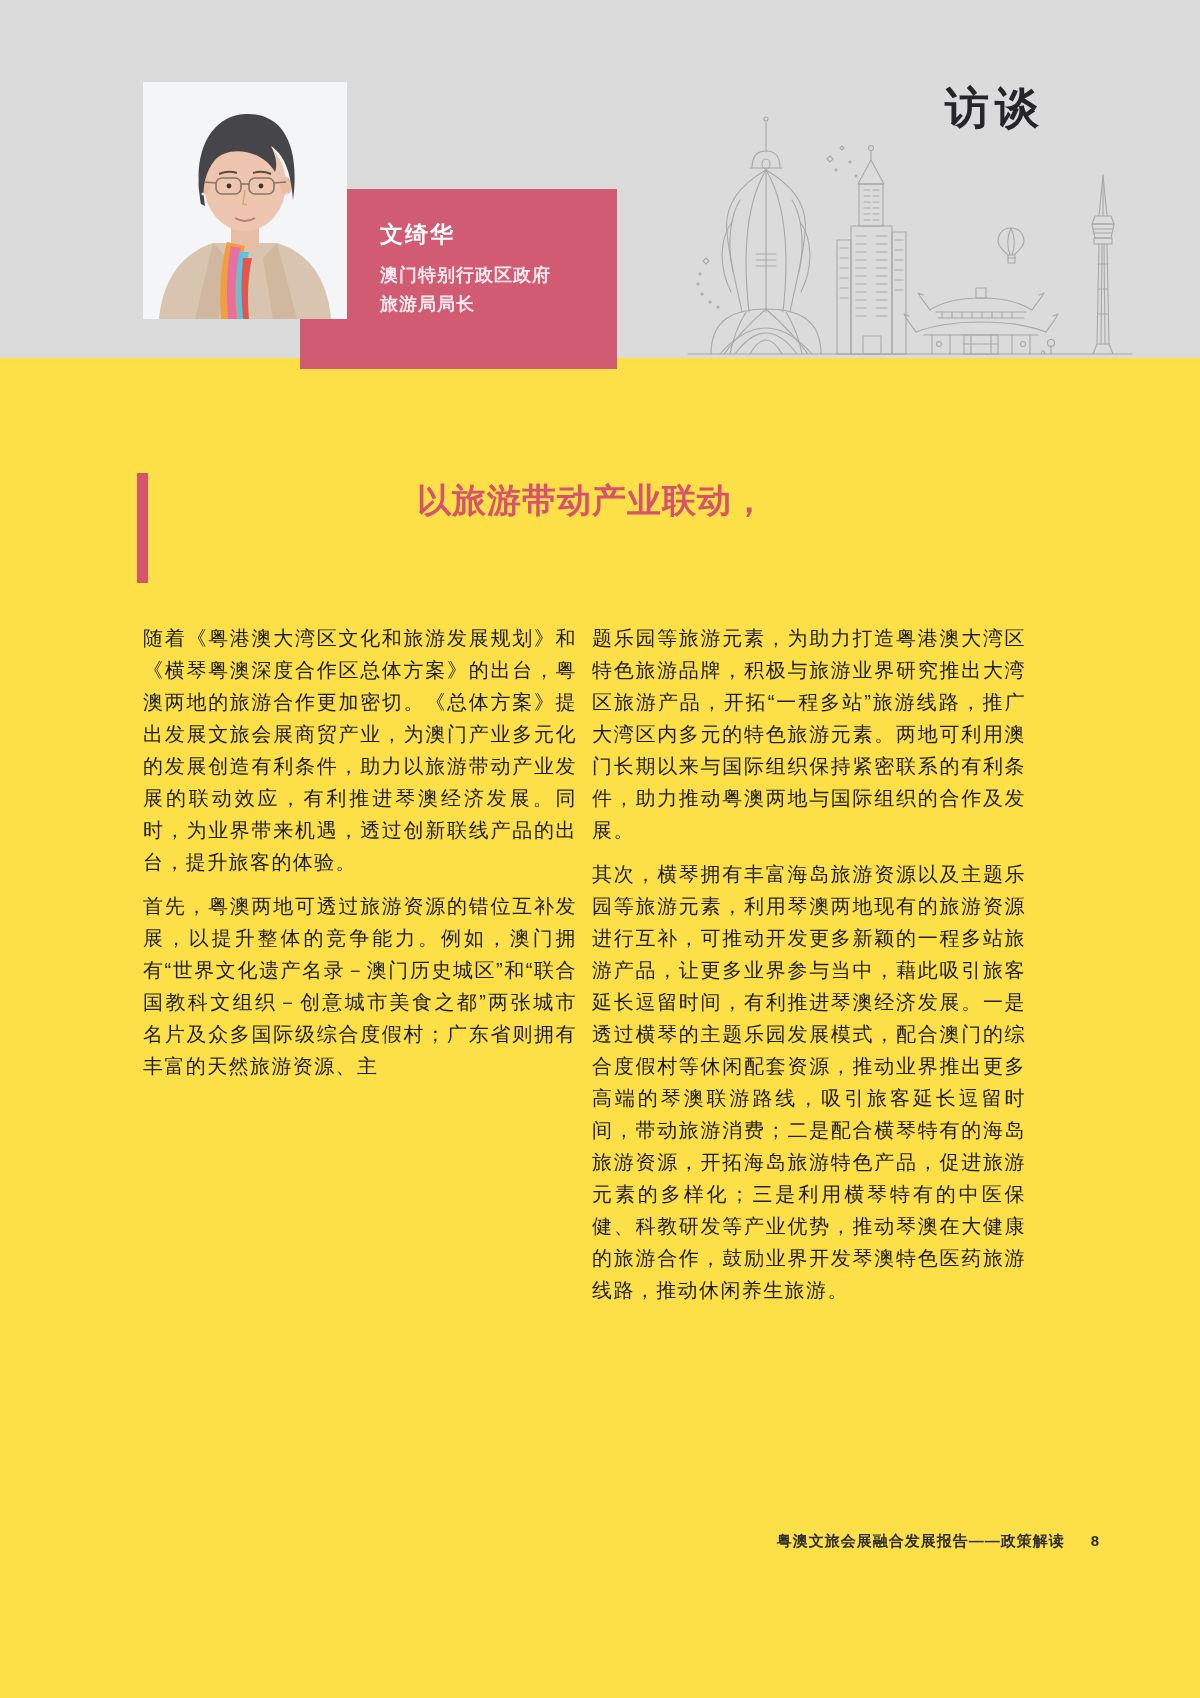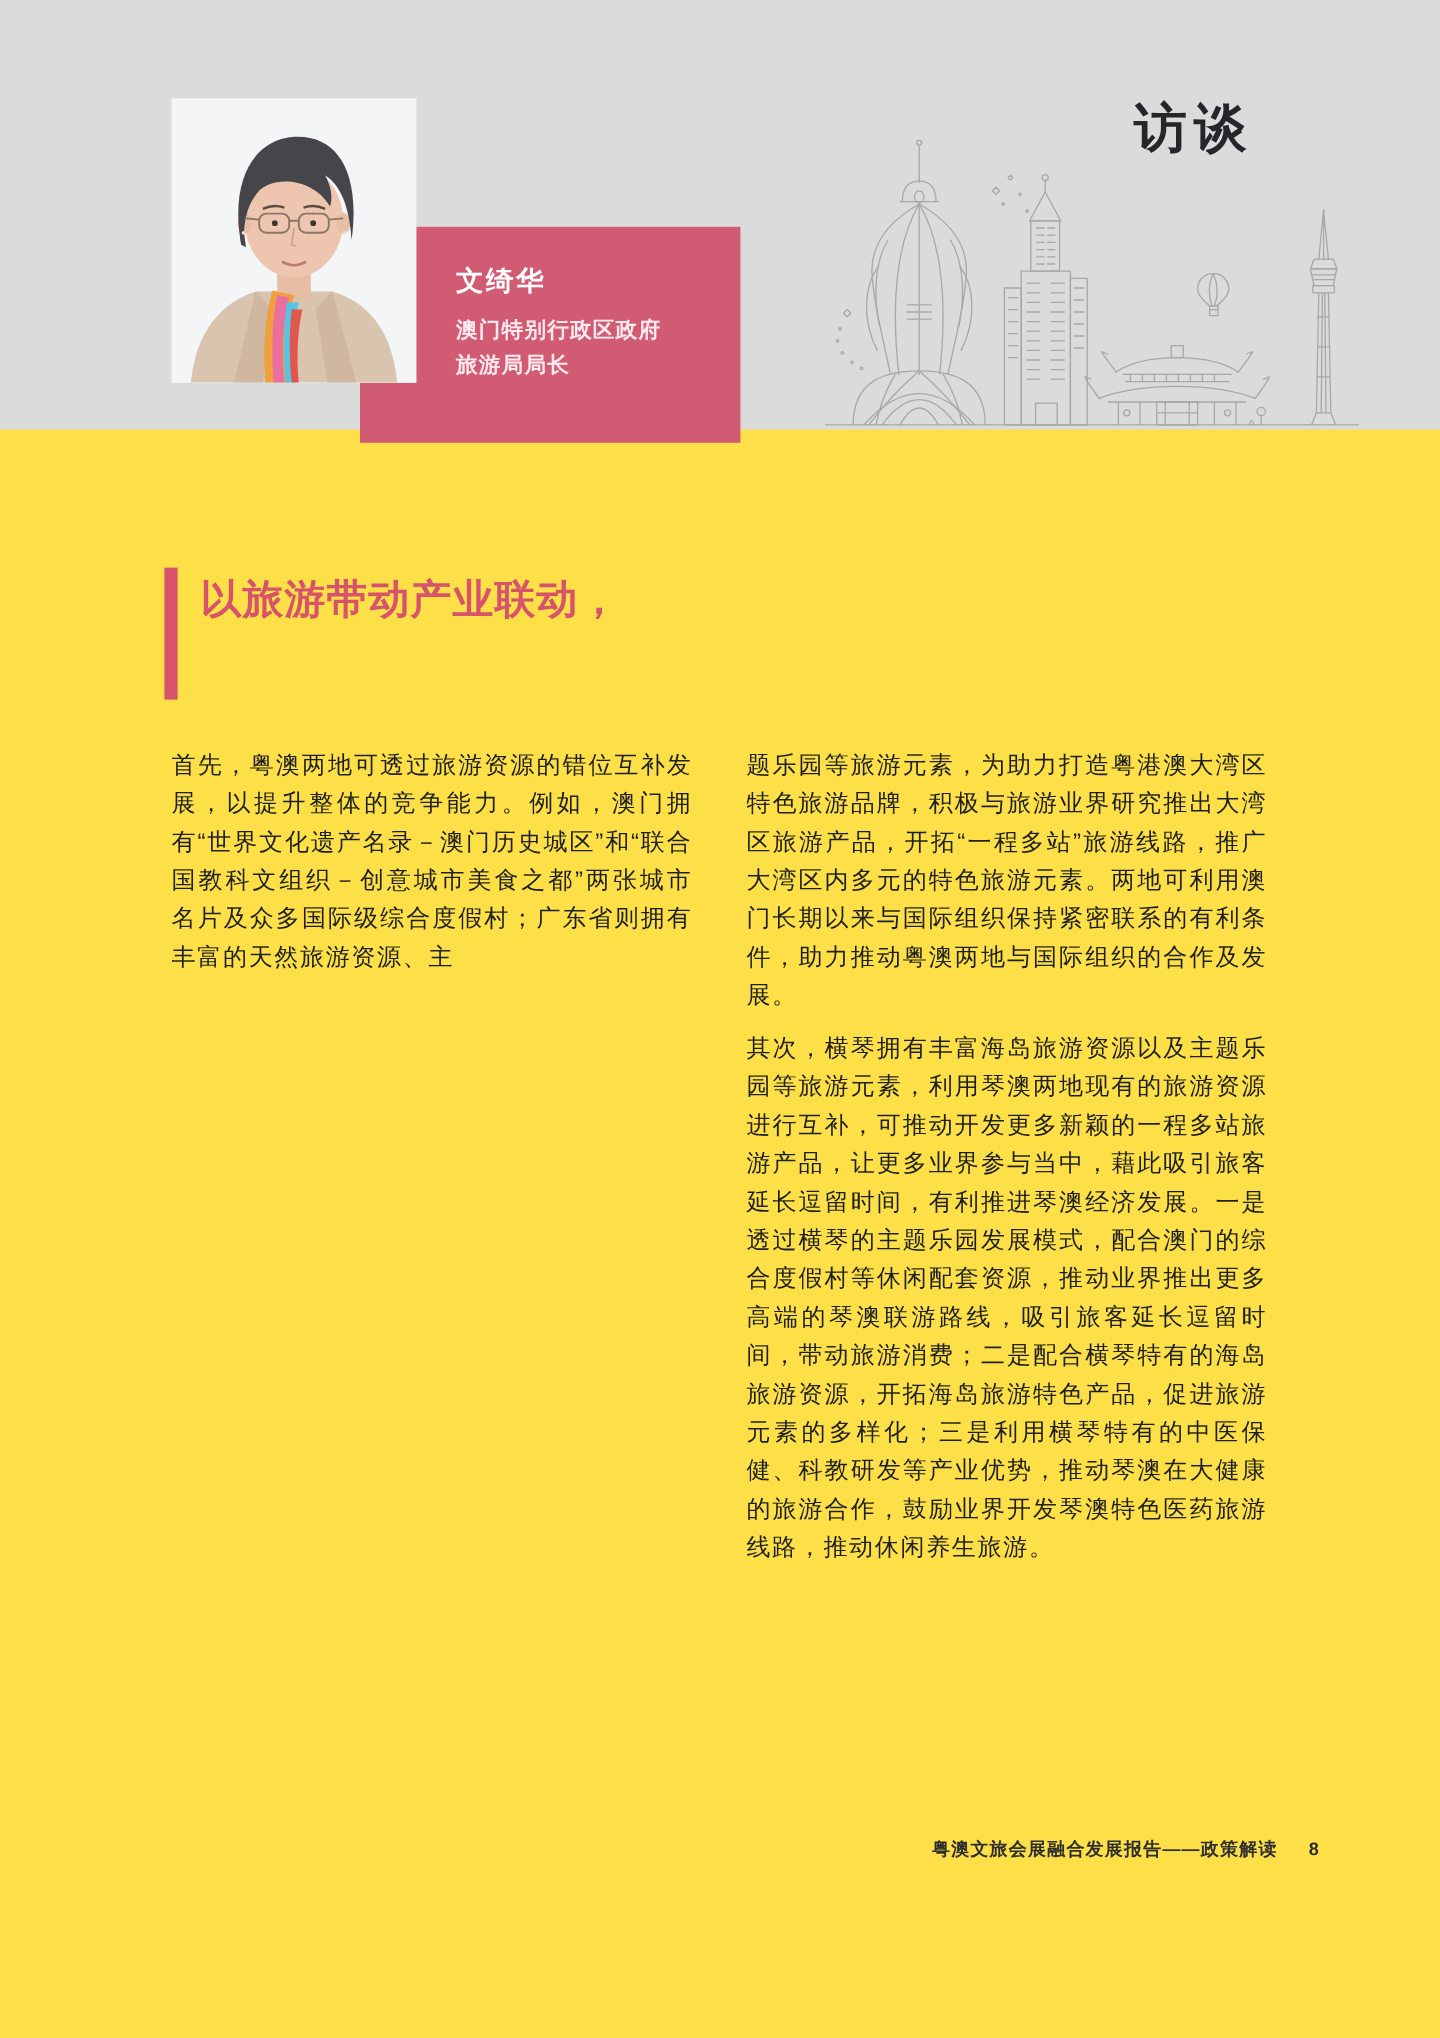--- a/index.html
+++ b/index.html
@@ -44,31 +44,31 @@
     background:#f4f4f6;overflow:hidden;
   }
   
   .title-block{position:absolute;left:137px;top:473px;}
   .red-bar{
     position:absolute;left:0;top:0;width:11px;height:110px;background:#d6536b;
   }
   .article-title{
     position:absolute;left:30px;top:0;width:600px;margin:0;
     font-size:34px;line-height:54px;font-weight:700;color:#d6536b;
-    letter-spacing:1px;white-space:nowrap;
+    letter-spacing:1px;white-space:nowrap;text-align:right;
   }
   
   .col{
     position:absolute;top:622px;width:434px;
     font-size:20px;line-height:32px;color:#1f1f1f;
     text-align:justify;letter-spacing:1.4px;
   }
   .col p{margin:0 0 12px 0;}
   .col-left{left:143px;}
-  .col-right{left:622px;}
+  .col-right{left:592px;}
   
   .footer{
     position:absolute;top:1532px;right:142px;
     font-size:15px;font-weight:700;color:#2e2e2e;
     letter-spacing:1px;white-space:nowrap;
   }
   .footer .pagenum{margin-left:26px;font-weight:700;}
   
   .lineart{stroke:#a8a8a8;stroke-width:1.1;fill:none;stroke-linecap:round;stroke-linejoin:round;}
 </style>
@@ -285,20 +285,21 @@
       </svg>
     </div>
   </div>
 
   <div class="title-block">
     <div class="red-bar"></div>
     <h1 class="article-title"><span>以旅游带动产业联动，</span><br></h1>
   </div>
 
   <div class="col col-left">
+    <p>随着《粤港澳大湾区文化和旅游发展规划》和《横琴粤澳深度合作区总体方案》的出台，粤澳两地的旅游合作更加密切。《总体方案》提出发展文旅会展商贸产业，为澳门产业多元化的发展创造有利条件，助力以旅游带动产业发展的联动效应，有利推进琴澳经济发展。同时，为业界带来机遇，透过创新联线产品的出台，提升旅客的体验。</p>
     <p>首先，粤澳两地可透过旅游资源的错位互补发展，以提升整体的竞争能力。例如，澳门拥有“世界文化遗产名录－澳门历史城区”和“联合国教科文组织－创意城市美食之都”两张城市名片及众多国际级综合度假村；广东省则拥有丰富的天然旅游资源、主</p>
   </div>
   <div class="col col-right">
     <p>题乐园等旅游元素，为助力打造粤港澳大湾区特色旅游品牌，积极与旅游业界研究推出大湾区旅游产品，开拓“一程多站”旅游线路，推广大湾区内多元的特色旅游元素。两地可利用澳门长期以来与国际组织保持紧密联系的有利条件，助力推动粤澳两地与国际组织的合作及发展。</p>
     <p>其次，横琴拥有丰富海岛旅游资源以及主题乐园等旅游元素，利用琴澳两地现有的旅游资源进行互补，可推动开发更多新颖的一程多站旅游产品，让更多业界参与当中，藉此吸引旅客延长逗留时间，有利推进琴澳经济发展。一是透过横琴的主题乐园发展模式，配合澳门的综合度假村等休闲配套资源，推动业界推出更多高端的琴澳联游路线，吸引旅客延长逗留时间，带动旅游消费；二是配合横琴特有的海岛旅游资源，开拓海岛旅游特色产品，促进旅游元素的多样化；三是利用横琴特有的中医保健、科教研发等产业优势，推动琴澳在大健康的旅游合作，鼓励业界开发琴澳特色医药旅游线路，推动休闲养生旅游。</p>
   </div>
 
   <div class="footer">
     <span>粤澳文旅会展融合发展报告——政策解读</span><span class="pagenum">8</span>
   </div>

